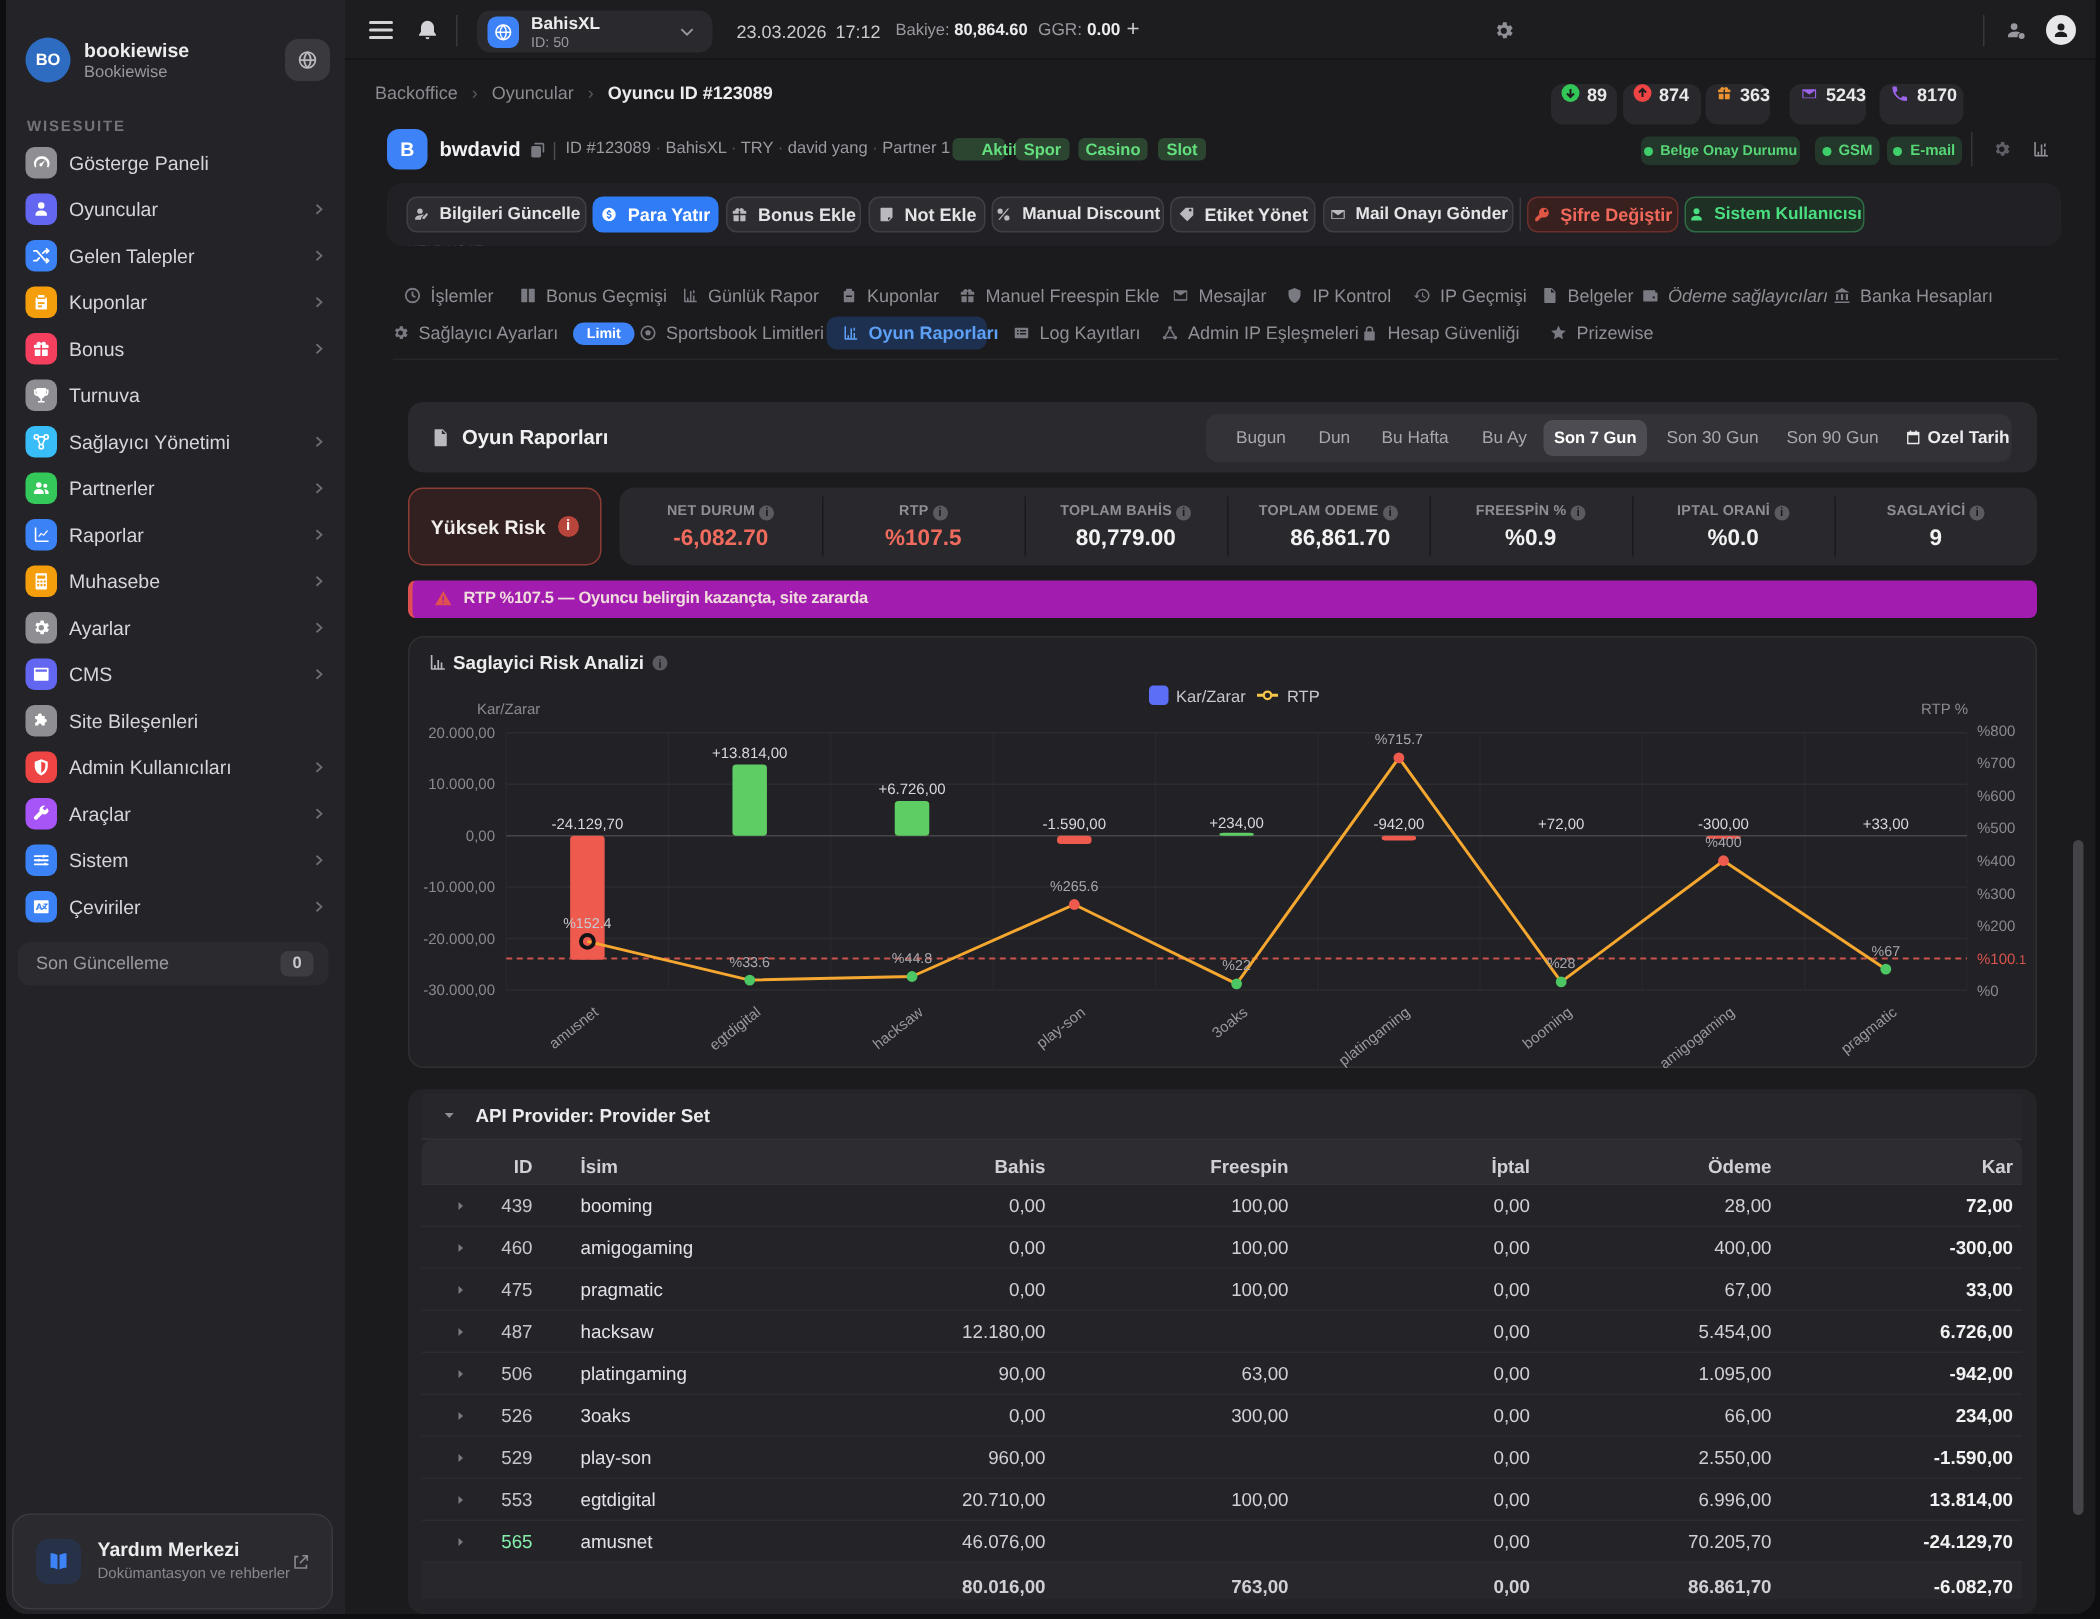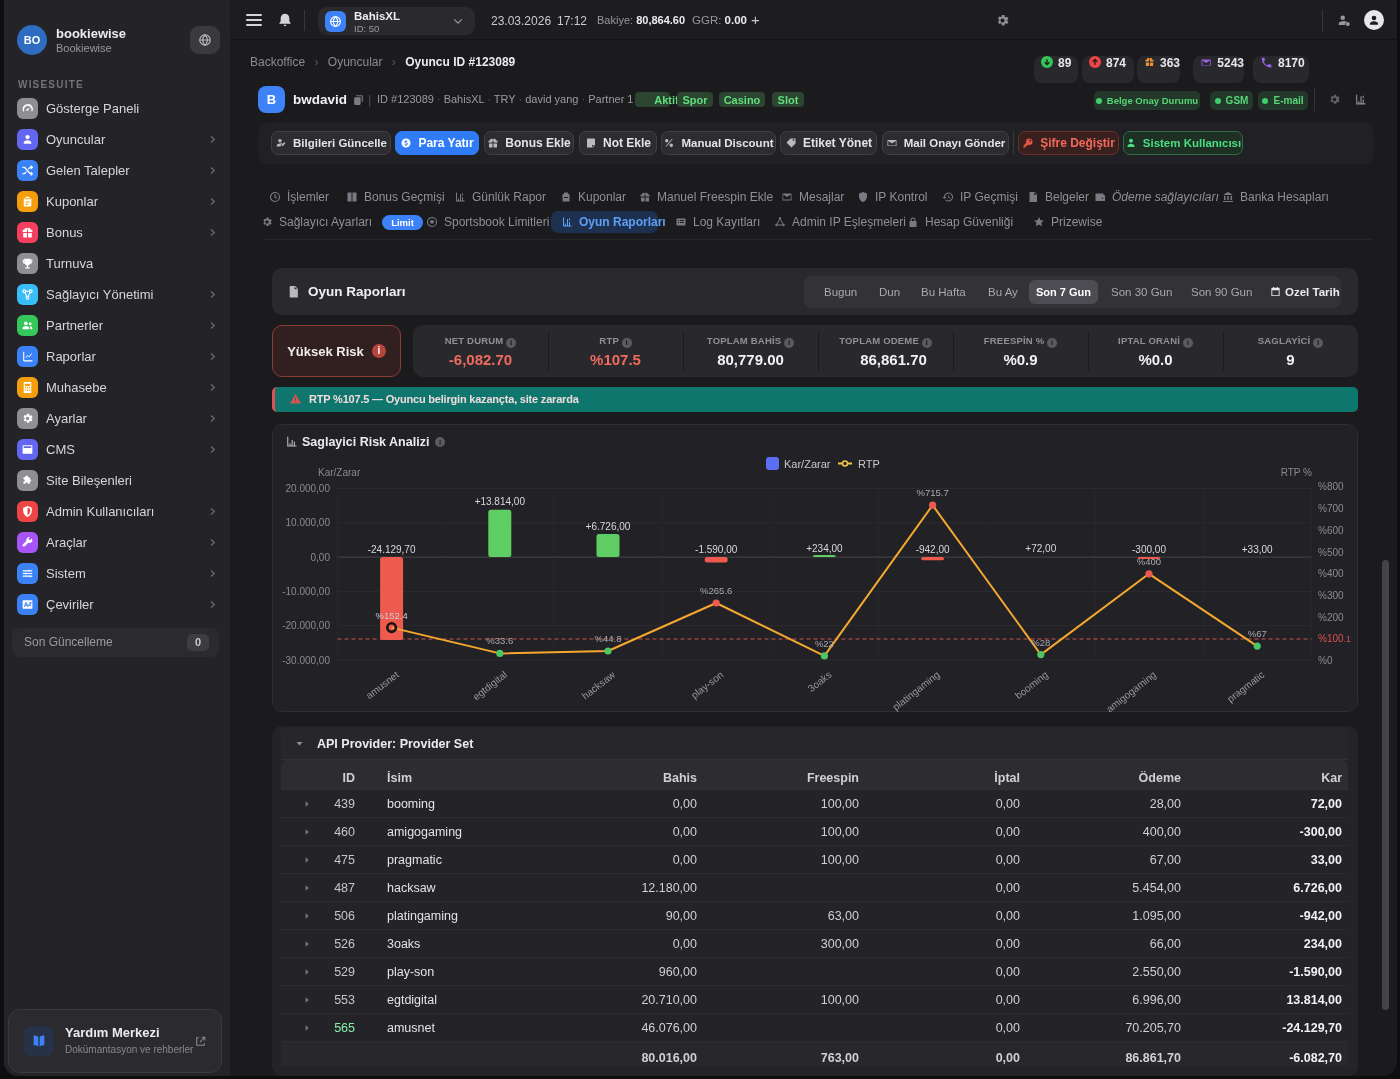--- a/index.html
+++ b/index.html
@@ -558,21 +558,21 @@
 <div class="abs" style="left:1088px;top:325px;width:135px;height:52px;">
     <div class="lb" style="font-size:9.5px;font-weight:bold;letter-spacing:.2px;color:#8f8f96;text-align:center;margin-top:10px;">IPTAL ORANİ <span class="infoi">i</span></div>
     <div style="font-size:15px;font-weight:bold;color:#f2f2f4;text-align:center;margin-top:3px;">%0.0</div>
   </div>
 <div class="abs" style="left:1223px;top:331px;width:1px;height:40px;background:#1b1b1e;"></div>
 <div class="abs" style="left:1223px;top:325px;width:135px;height:52px;">
     <div class="lb" style="font-size:9.5px;font-weight:bold;letter-spacing:.2px;color:#8f8f96;text-align:center;margin-top:10px;">SAGLAYİCİ <span class="infoi">i</span></div>
     <div style="font-size:15px;font-weight:bold;color:#f2f2f4;text-align:center;margin-top:3px;">9</div>
   </div>
 
-<div class="abs" style="left:272px;top:387px;width:1086px;height:25px;background:#0f766e;border-left:3px solid #df5050;border-radius:5px;">
+<div class="abs" style="left:272px;top:387px;width:1086px;height:25px;background:#a21caf;border-left:3px solid #df5050;border-radius:5px;">
   <svg style="position:absolute;left:14px;top:6px;" width="13" height="12" viewBox="0 0 24 24" fill="#df5050">
       <path d="M12 2 1 21h22zm-1 7h2v6h-2zm0 8h2v2h-2z"></path>
     </svg>
   <span style="position:absolute;left:34px;top:0;line-height:25px;font-size:11px;letter-spacing:-0.2px;font-weight:bold;color:#f0dcdc;">RTP %107.5 — Oyuncu belirgin kazançta, site zararda</span>
 </div>
 
 <svg class="abs" style="left:272px;top:424px;" width="1086" height="288" viewBox="0 0 1086 288">
 <rect x="0.5" y="0.5" width="1085" height="287" rx="10" fill="#222226" stroke="#2f2f33"></rect>
 <path transform="translate(13,11) scale(0.55)" fill="#b9b9be" d="M4 3v17a1 1 0 0 0 1 1h16v-2H6V3zm4 12h2v4H8zm4-6h2v10h-2zm4 3h2v7h-2z"></path>
 <text x="30" y="22" font-size="12.5" font-weight="bold" fill="#ececee">Saglayici Risk Analizi</text>

